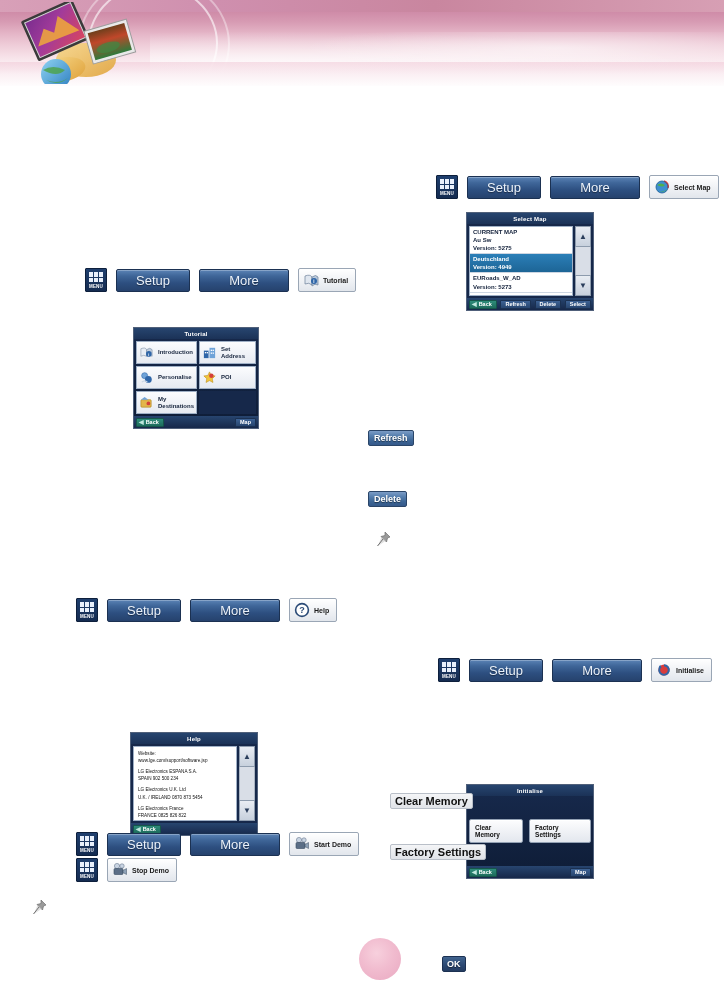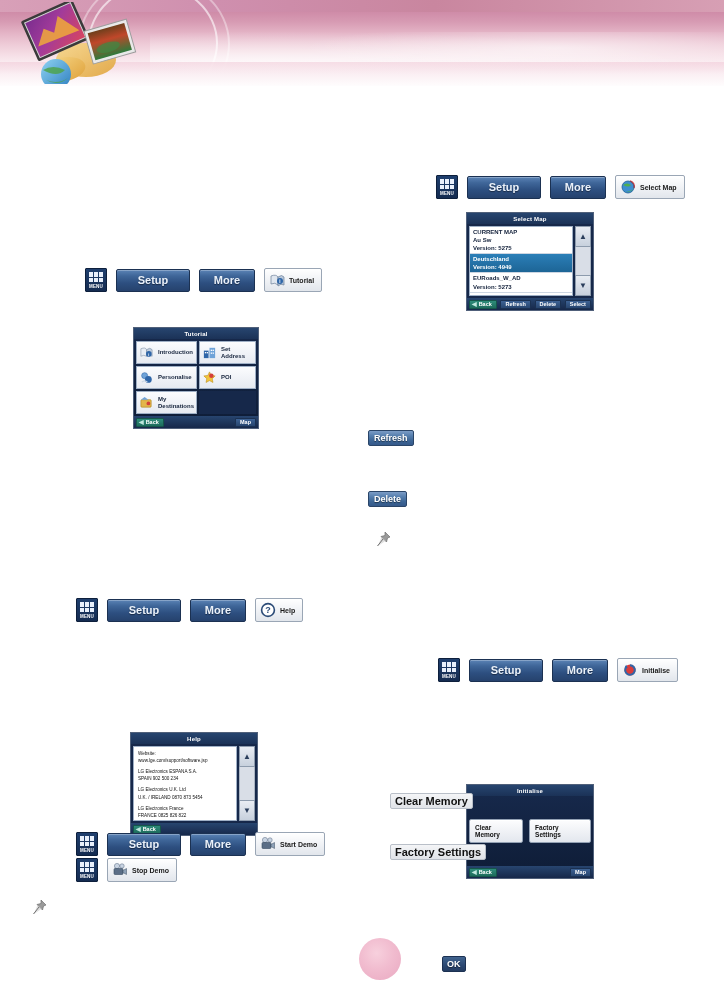--- a/index.html
+++ b/index.html
@@ -80,29 +80,29 @@
   .menu-ico .grid i { background:#e9f0fb; display:block; }
   .menu-ico .lbl {
     font-size:4.5px; color:#ffffff; letter-spacing:0.2px; margin-top:1.5px;
     font-family:"Liberation Sans", sans-serif; font-weight:bold;
   }
 
   .btn-blue {
     background: linear-gradient(180deg,#5b83b5 0%, #3f6699 28%, #2d4f80 62%, #26426d 100%);
     border:1px solid #1b3152;
     color:#eaf1fa;
-    font-size:11px; font-weight:bold;
+    font-size:13px; font-weight:normal;
     text-align:center;
     border-radius:2px;
     text-shadow: 0 1px 1px rgba(0,0,0,0.45);
     display:flex; align-items:center; justify-content:center;
     box-shadow: inset 0 1px 0 rgba(255,255,255,0.28);
   }
   .btn-setup { width:74px; height:23px; }
-  .btn-more  { width:56px; height:23px; }
+  .btn-more  { width:90px; height:23px; }
 
   .btn-light {
     background: linear-gradient(180deg,#ffffff 0%, #f2f4f7 45%, #e2e6ec 100%);
     border:1px solid #9aa6b5;
     border-radius:2px;
     display:flex; align-items:center; gap:4px;
     padding:2px 7px 2px 4px;
     height:24px;
     color:#1a1a1a;
     font-size:7px; font-weight:bold;

